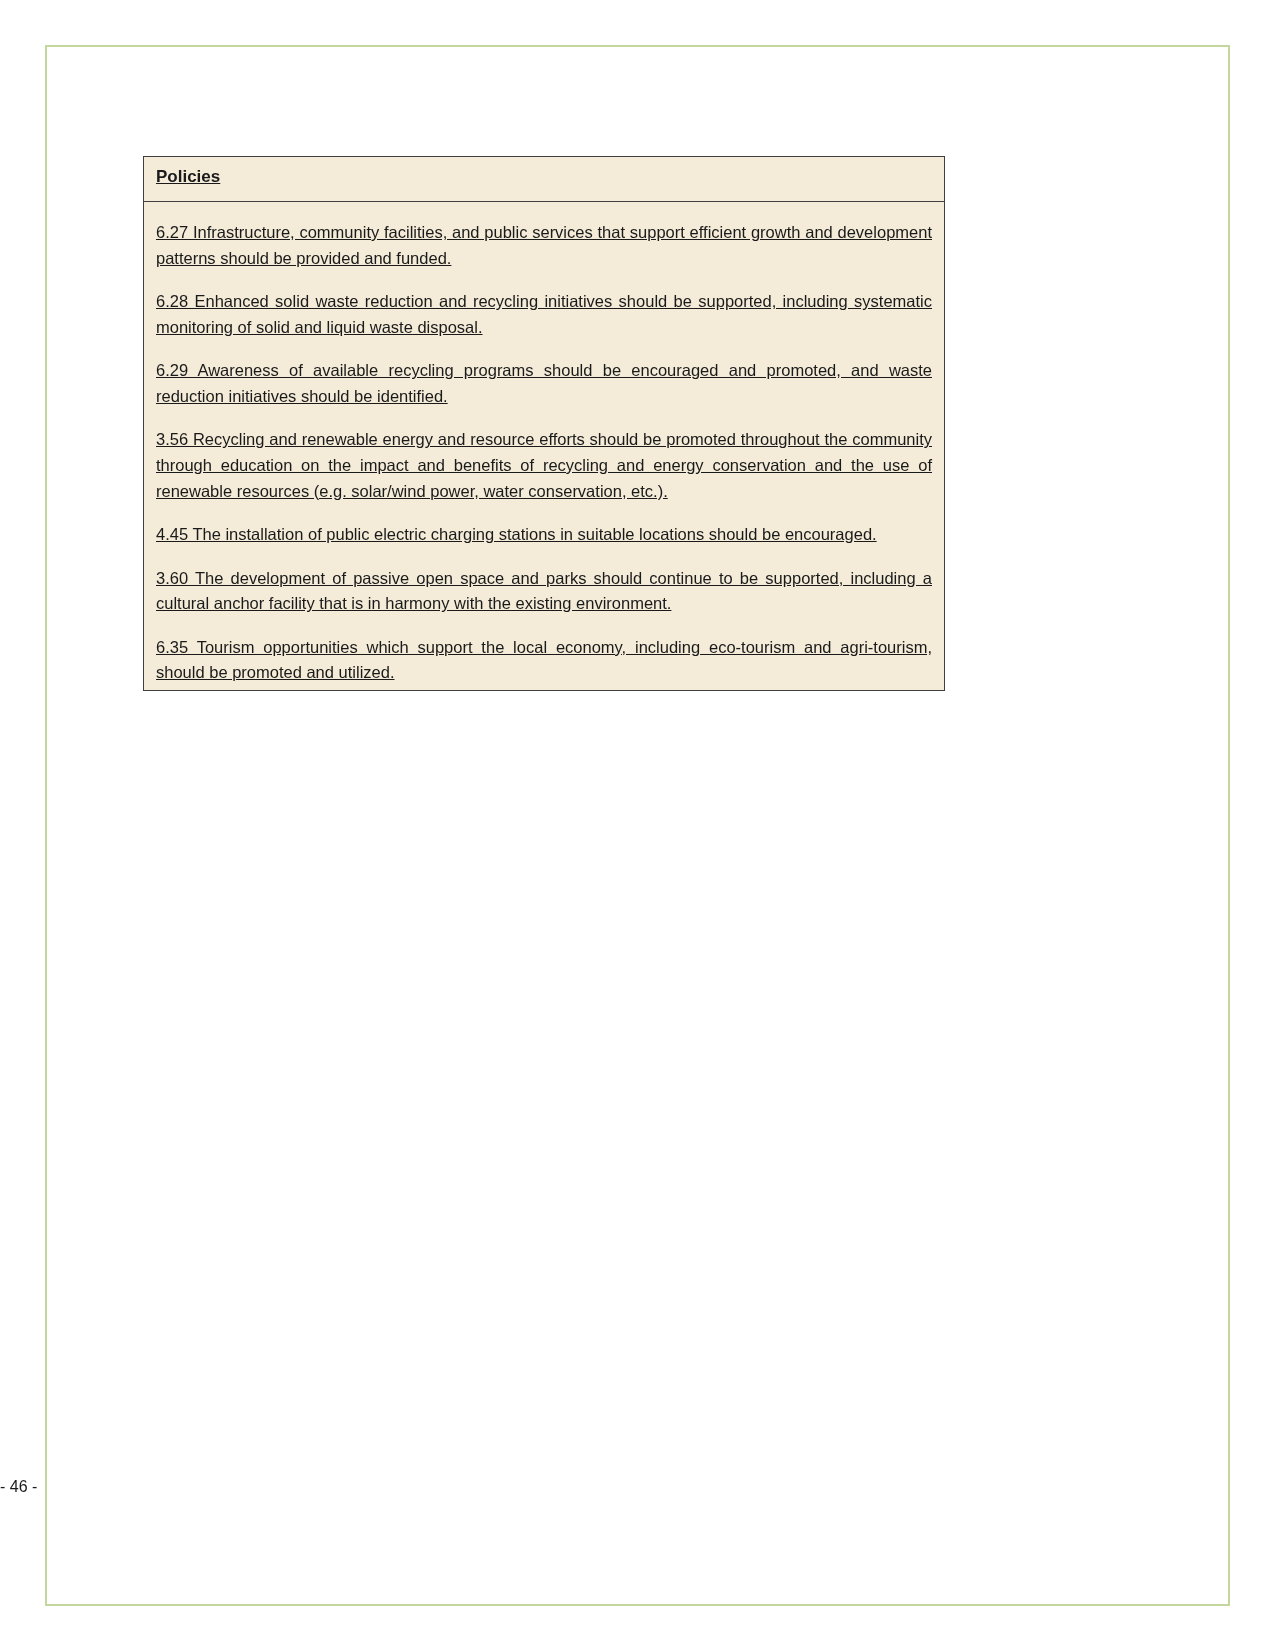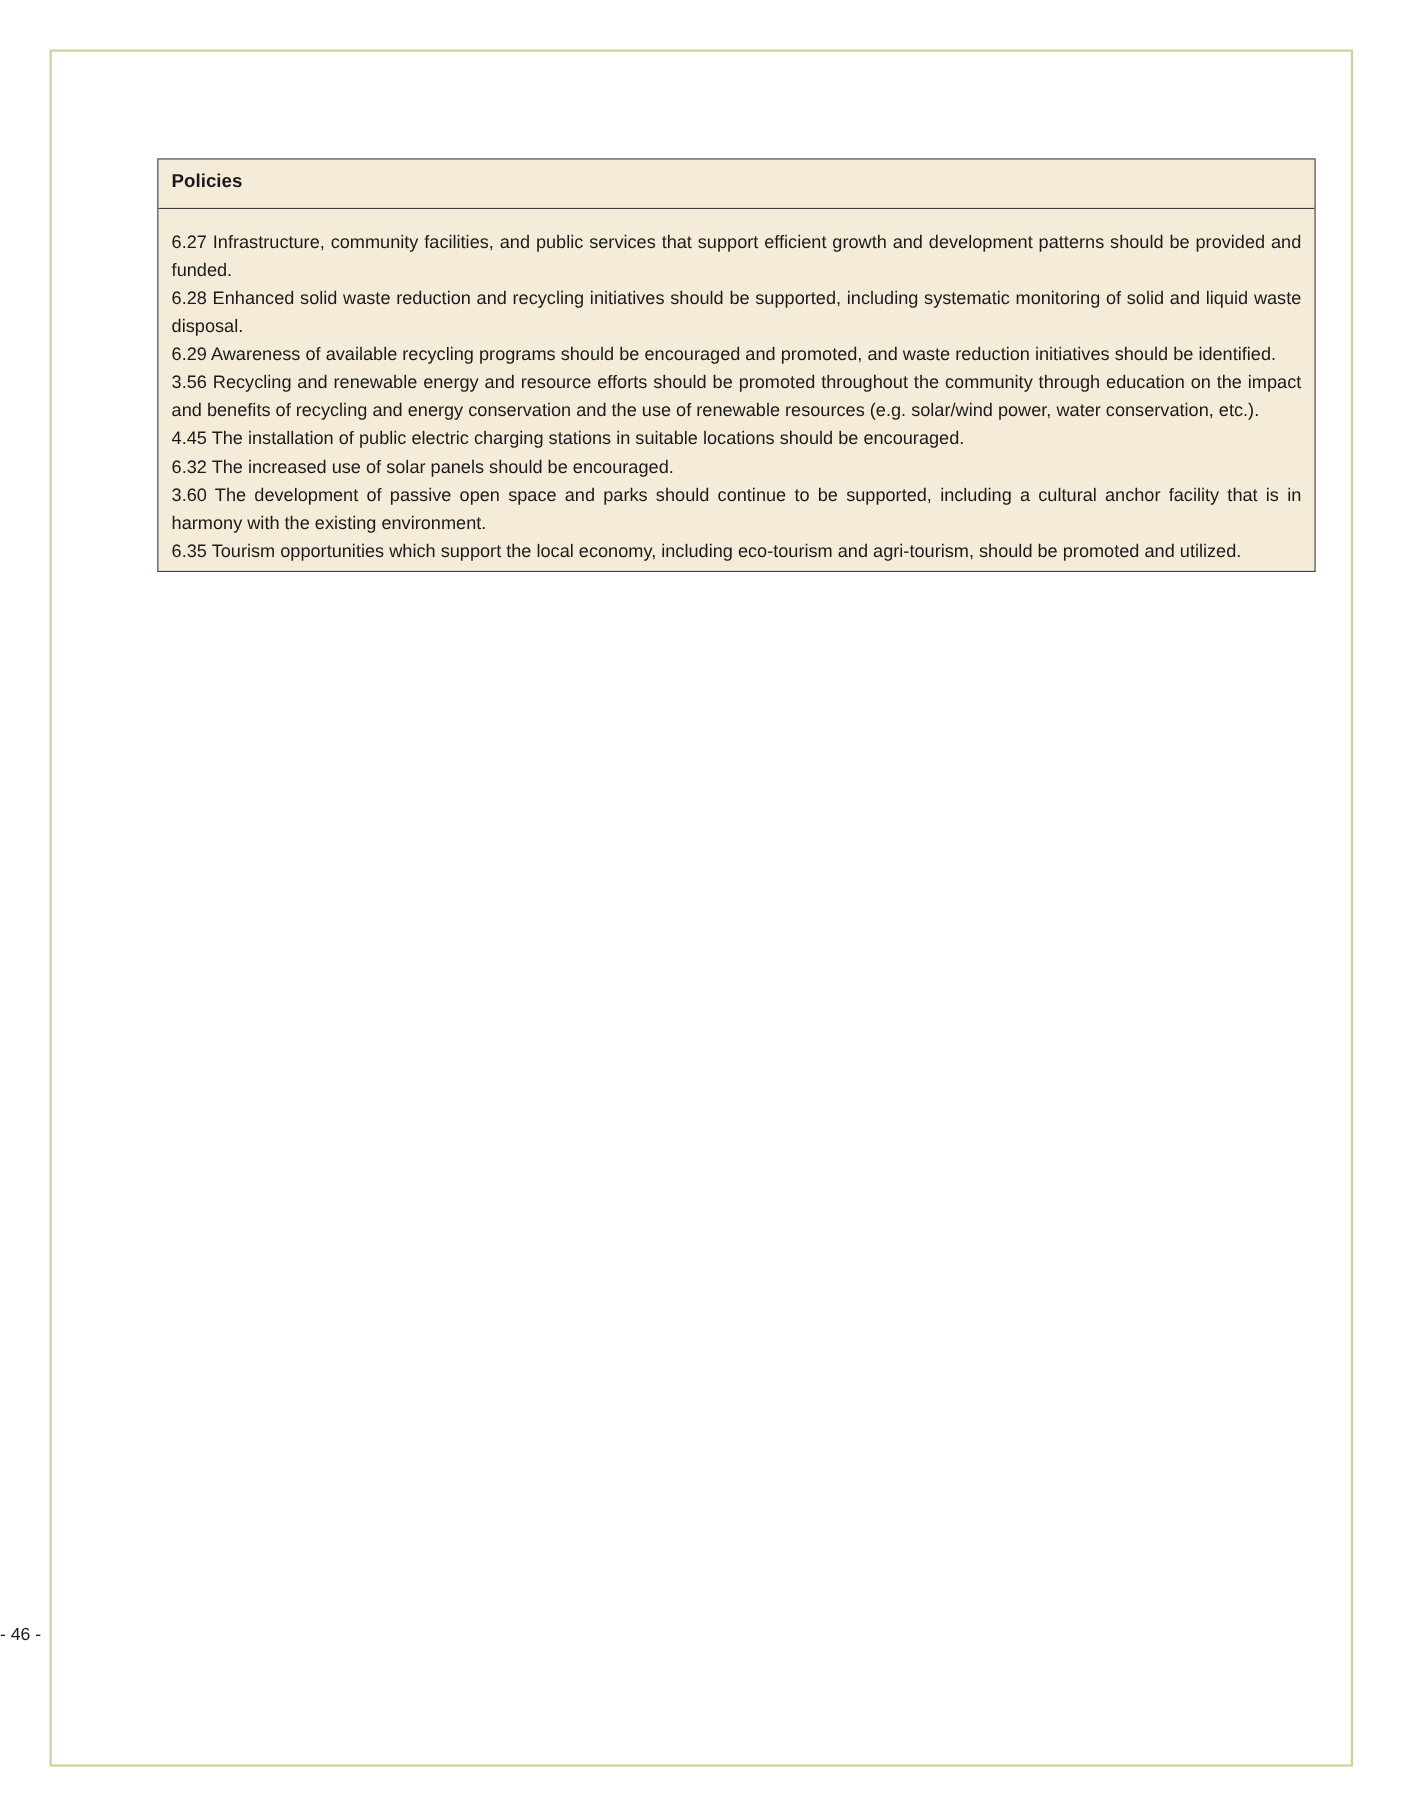--- a/index.html
+++ b/index.html
@@ -18,38 +18,40 @@
   }
   .page-frame{
     position:absolute;
     left:45px; top:45px;
     width:1185px; height:1561px;
     border:2px solid var(--page-border);
     background:#ffffff;
   }
   .policies-table{
     position:absolute;
-    left:143px; top:144px;
-    width:1053px;
+    left:143px; top:156px;
+    width:802px;
     border:1px solid var(--table-border);
     background:var(--table-bg);
+    text-decoration:underline;
   }
   .policies-table .header-cell{
     border-bottom:1px solid var(--table-border);
     padding:10px 12px 14px 12px;
     font-weight:bold;
     font-size:17px;
   }
   .policies-table .body-cell{
     padding:6px 12px 4px 12px;
   }
   .policy-paragraph{
     font-size:16.5px;
     line-height:1.55;
     text-align:justify;
+    margin-top:18px;
   }
   .policy-paragraph:first-child{margin-top:12px;}
   .page-number{
     position:absolute;
     left:0; right:0;
     top:1478px;
     text-align:left;
     font-size:16px;
   }
 </style>
@@ -59,19 +61,18 @@
 <div class="page-frame"></div>
 
 <div class="policies-table">
   <div class="header-cell">Policies</div>
   <div class="body-cell">
     <p class="policy-paragraph">6.27 Infrastructure, community facilities, and public services that support efficient growth and development patterns should be provided and funded.</p>
     <p class="policy-paragraph">6.28 Enhanced solid waste reduction and recycling initiatives should be supported, including systematic monitoring of solid and liquid waste disposal.</p>
     <p class="policy-paragraph">6.29 Awareness of available recycling programs should be encouraged and promoted, and waste reduction initiatives should be identified.</p>
     <p class="policy-paragraph">3.56 Recycling and renewable energy and resource efforts should be promoted throughout the community through education on the impact and benefits of recycling and energy conservation and the use of renewable resources (e.g. solar/wind power, water conservation, etc.).</p>
     <p class="policy-paragraph">4.45 The installation of public electric charging stations in suitable locations should be encouraged.</p>
-    <p class="policy-paragraph">6.32 The increased use of solar panels should be encouraged.</p>
     <p class="policy-paragraph">3.60 The development of passive open space and parks should continue to be supported, including a cultural anchor facility that is in harmony with the existing environment.</p>
     <p class="policy-paragraph">6.35 Tourism opportunities which support the local economy, including eco-tourism and agri-tourism, should be promoted and utilized.</p>
   </div>
 </div>
 
 <div class="page-number">- 46 -</div>
 
 </body></html>

